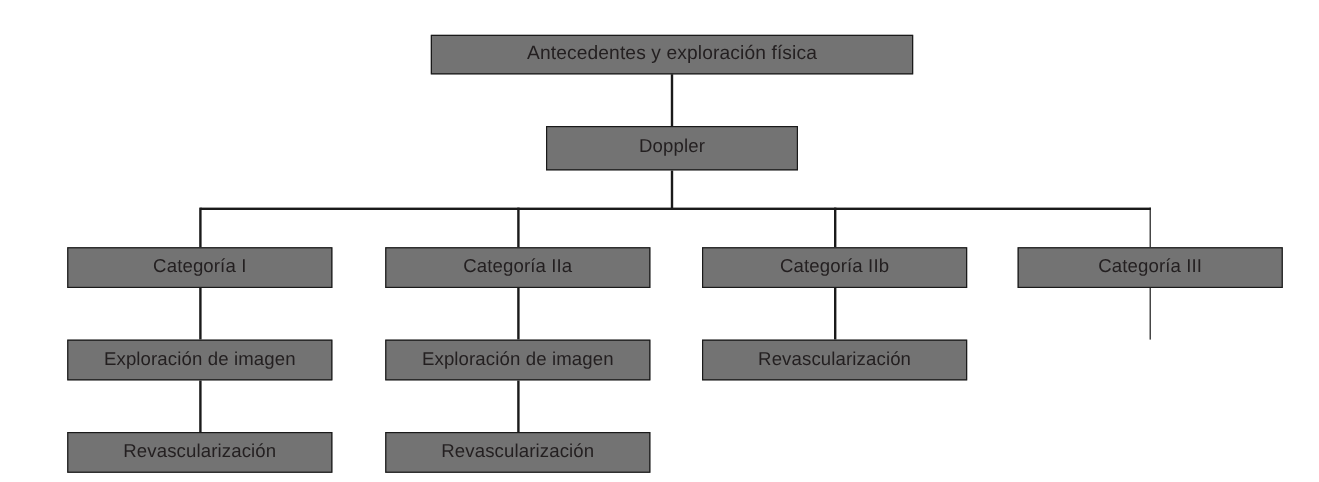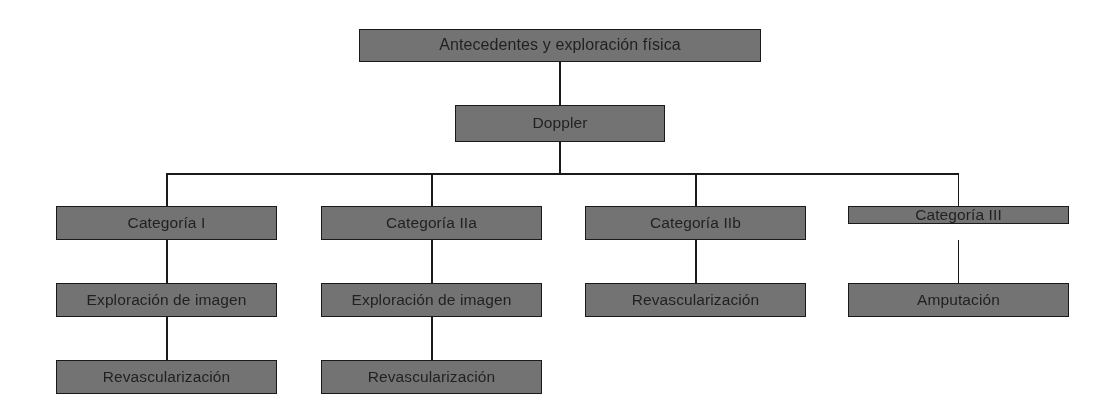--- a/index.html
+++ b/index.html
@@ -81,36 +81,33 @@
 
   <div class="node" style="left:56px; top:206px; width:221px; height:34px;text-align:center;">
     <span class="node-label">Categoría I</span>
   </div>
   <div class="node" style="left:321px; top:206px; width:221px; height:34px;">
     <span class="node-label">Categoría IIa</span>
   </div>
   <div class="node" style="left:585px; top:206px; width:221px; height:34px;">
     <span class="node-label">Categoría IIb</span>
   </div>
-  <div class="node" style="left:848px; top:206px; width:221px; height:18px;">
+  <div class="node" style="left:848px; top:206px; width:221px; height:34px;">
     <span class="node-label">Categoría III</span>
   </div>
 
   <div class="node" style="left:56px; top:283px; width:221px; height:34px;">
     <span class="node-label">Exploración de imagen</span>
   </div>
   <div class="node" style="left:321px; top:283px; width:221px; height:34px;">
     <span class="node-label">Exploración de imagen</span>
   </div>
   <div class="node" style="left:585px; top:283px; width:221px; height:34px;">
     <span class="node-label">Revascularización</span>
   </div>
-  <div class="node" style="left:848px; top:283px; width:221px; height:34px;">
-    <span class="node-label">Amputación</span>
-  </div>
 
   <div class="node" style="left:56px; top:360px; width:221px; height:34px;">
     <span class="node-label">Revascularización</span>
   </div>
   <div class="node" style="left:321px; top:360px; width:221px; height:34px;">
     <span class="node-label">Revascularización</span>
   </div>
 
 </div>
 

